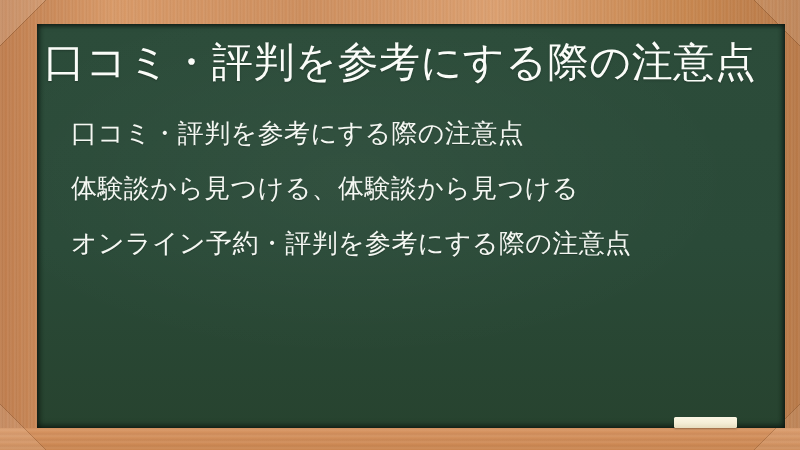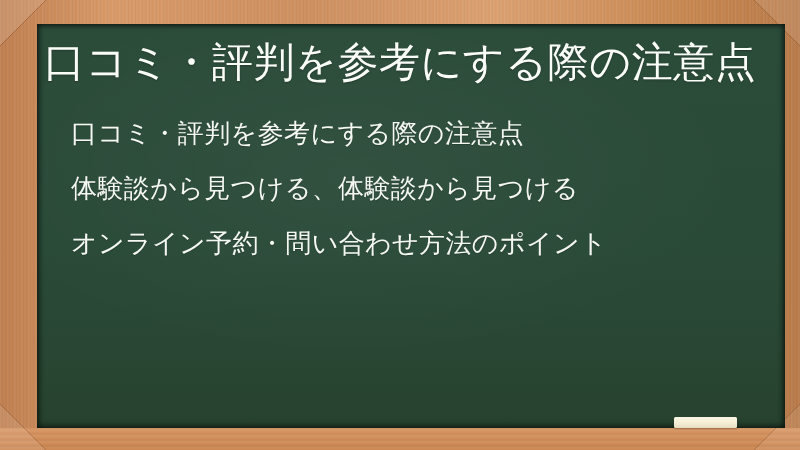--- a/index.html
+++ b/index.html
@@ -154,21 +154,21 @@
   <div class="miter br"></div>
 
   <div class="board">
     <div class="board-inner">
 
       <div class="title">口コミ・評判を参考にする際の注意点</div>
 
       <div class="lines">
         <div class="line">口コミ・評判を参考にする際の注意点</div>
         <div class="line">体験談から見つける、体験談から見つける</div>
-        <div class="line">オンライン予約・問い合わせ方法のポイント</div>
+        <div class="line">オンライン予約・評判を参考にする際の注意点</div>
       </div>
 
     </div>
   </div>
 
   <div class="chalk"></div>
 
 </div>
 
 </body></html>

